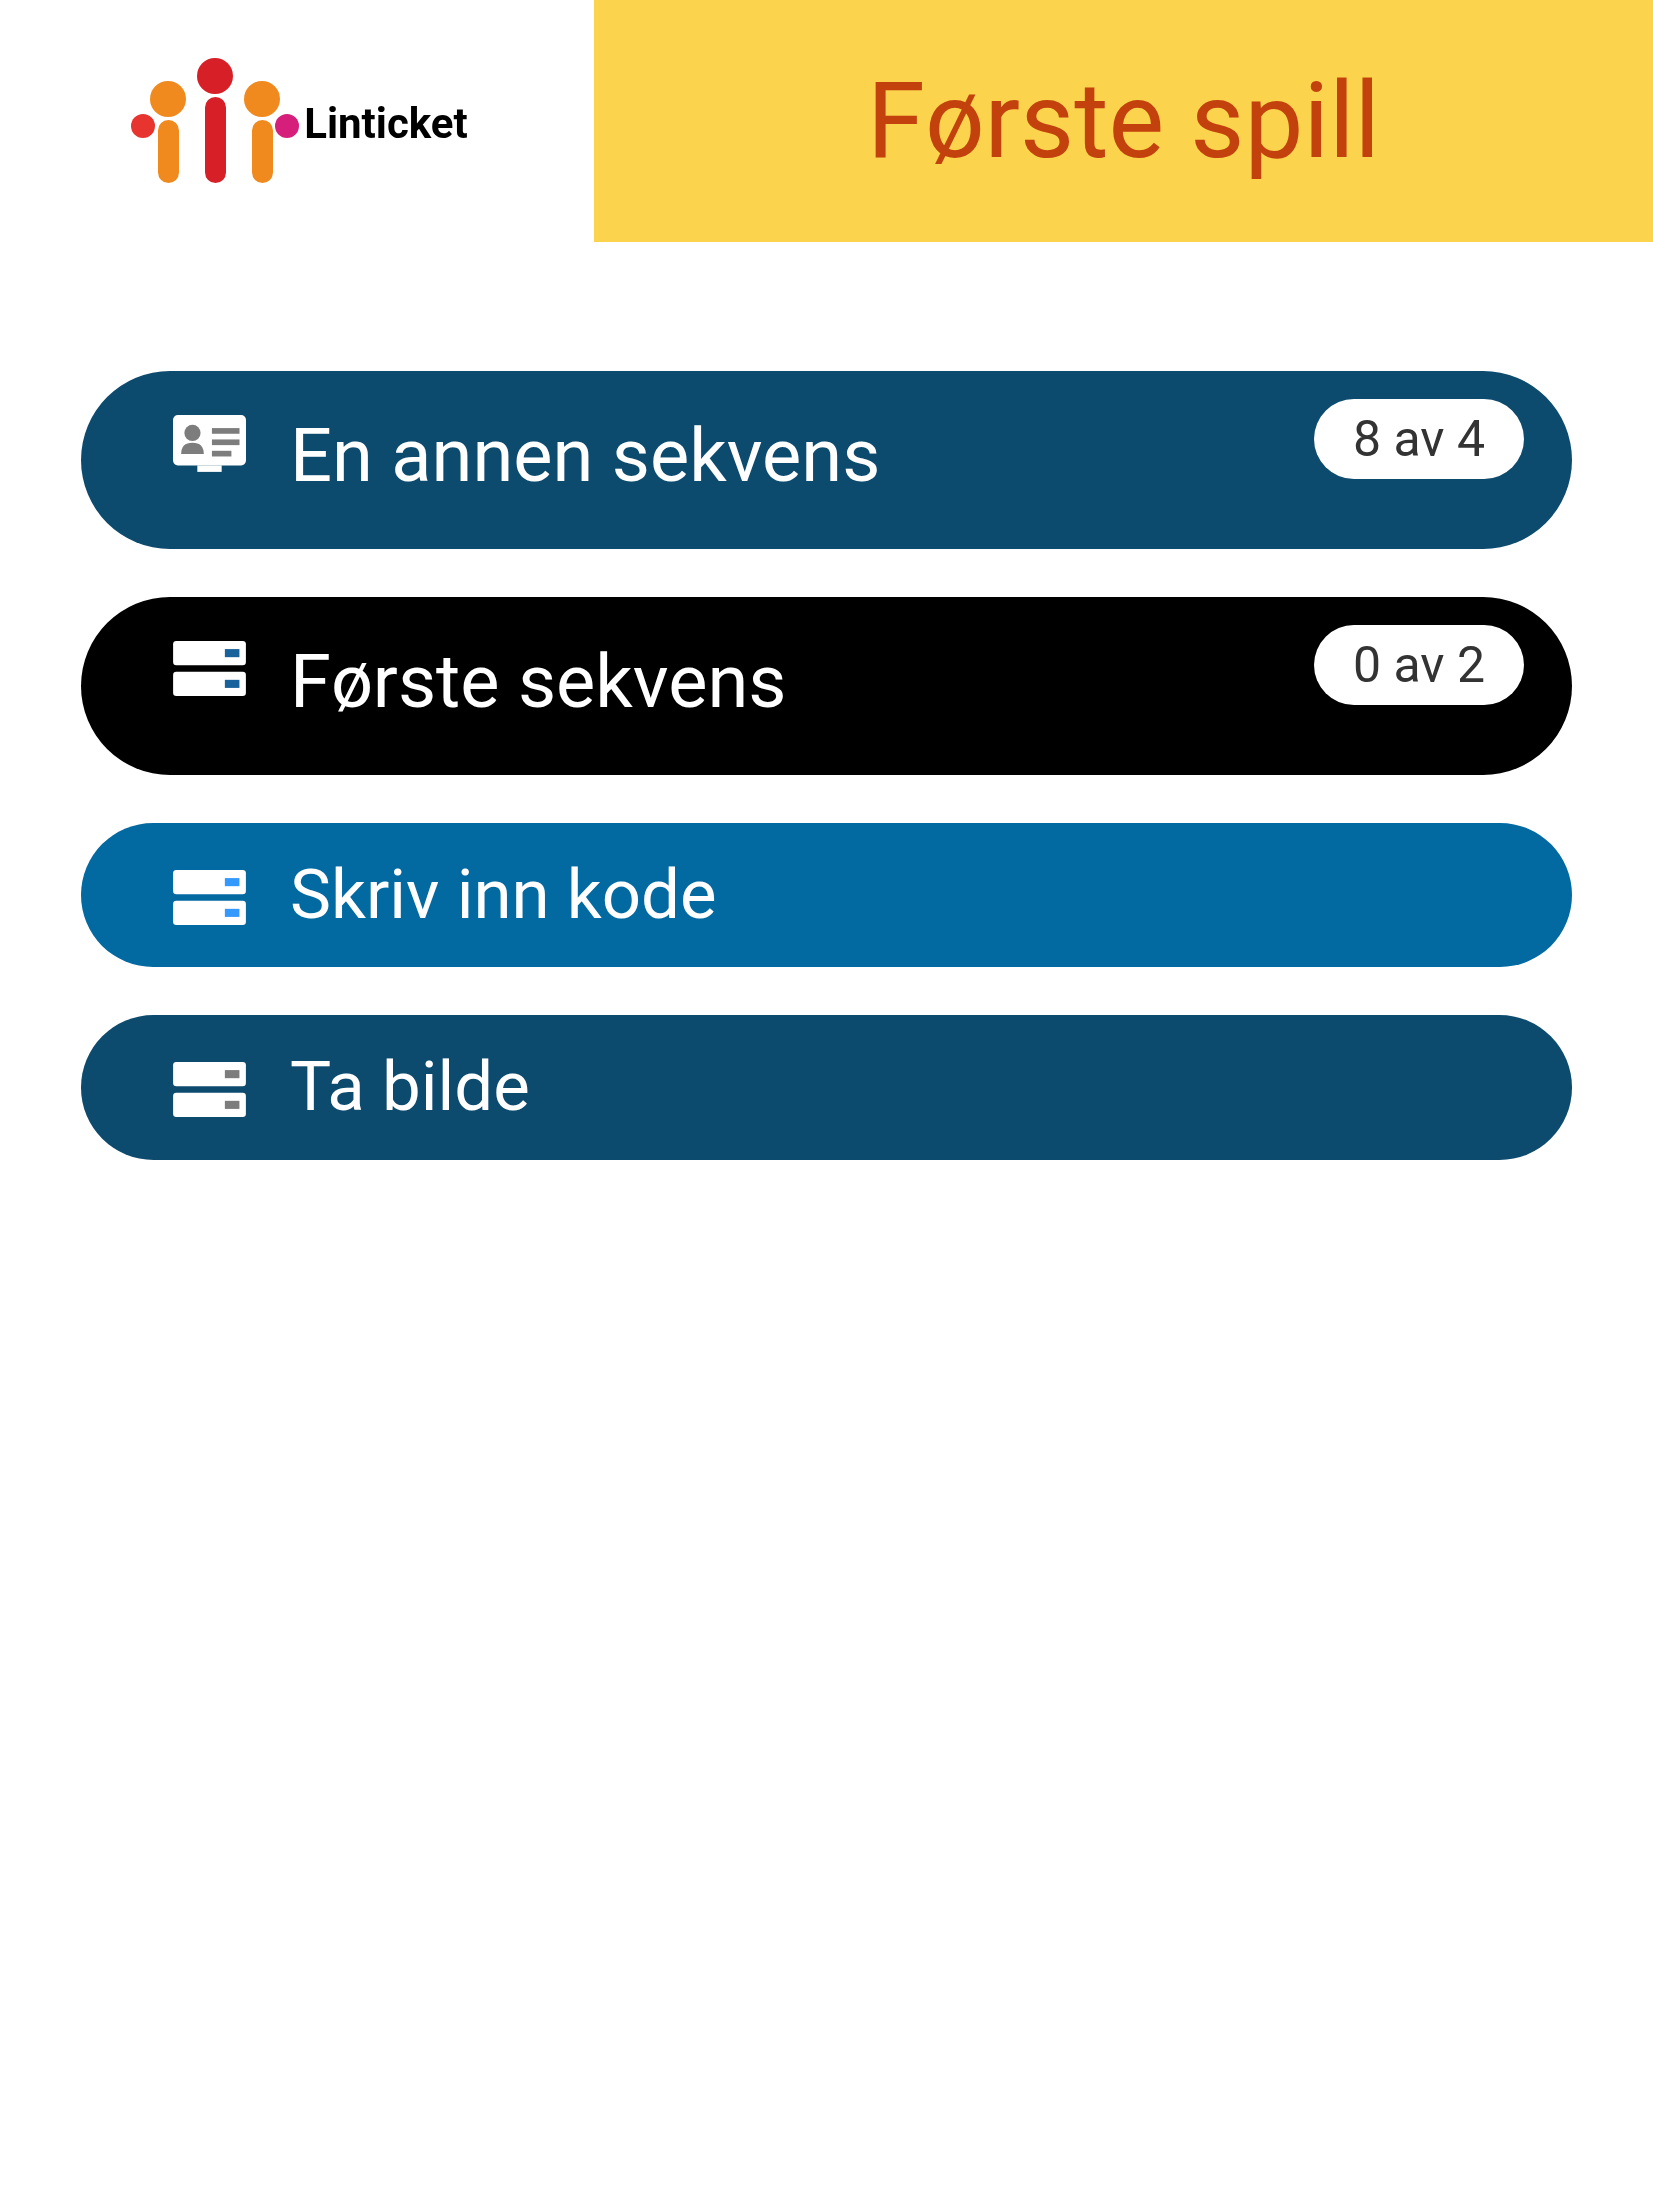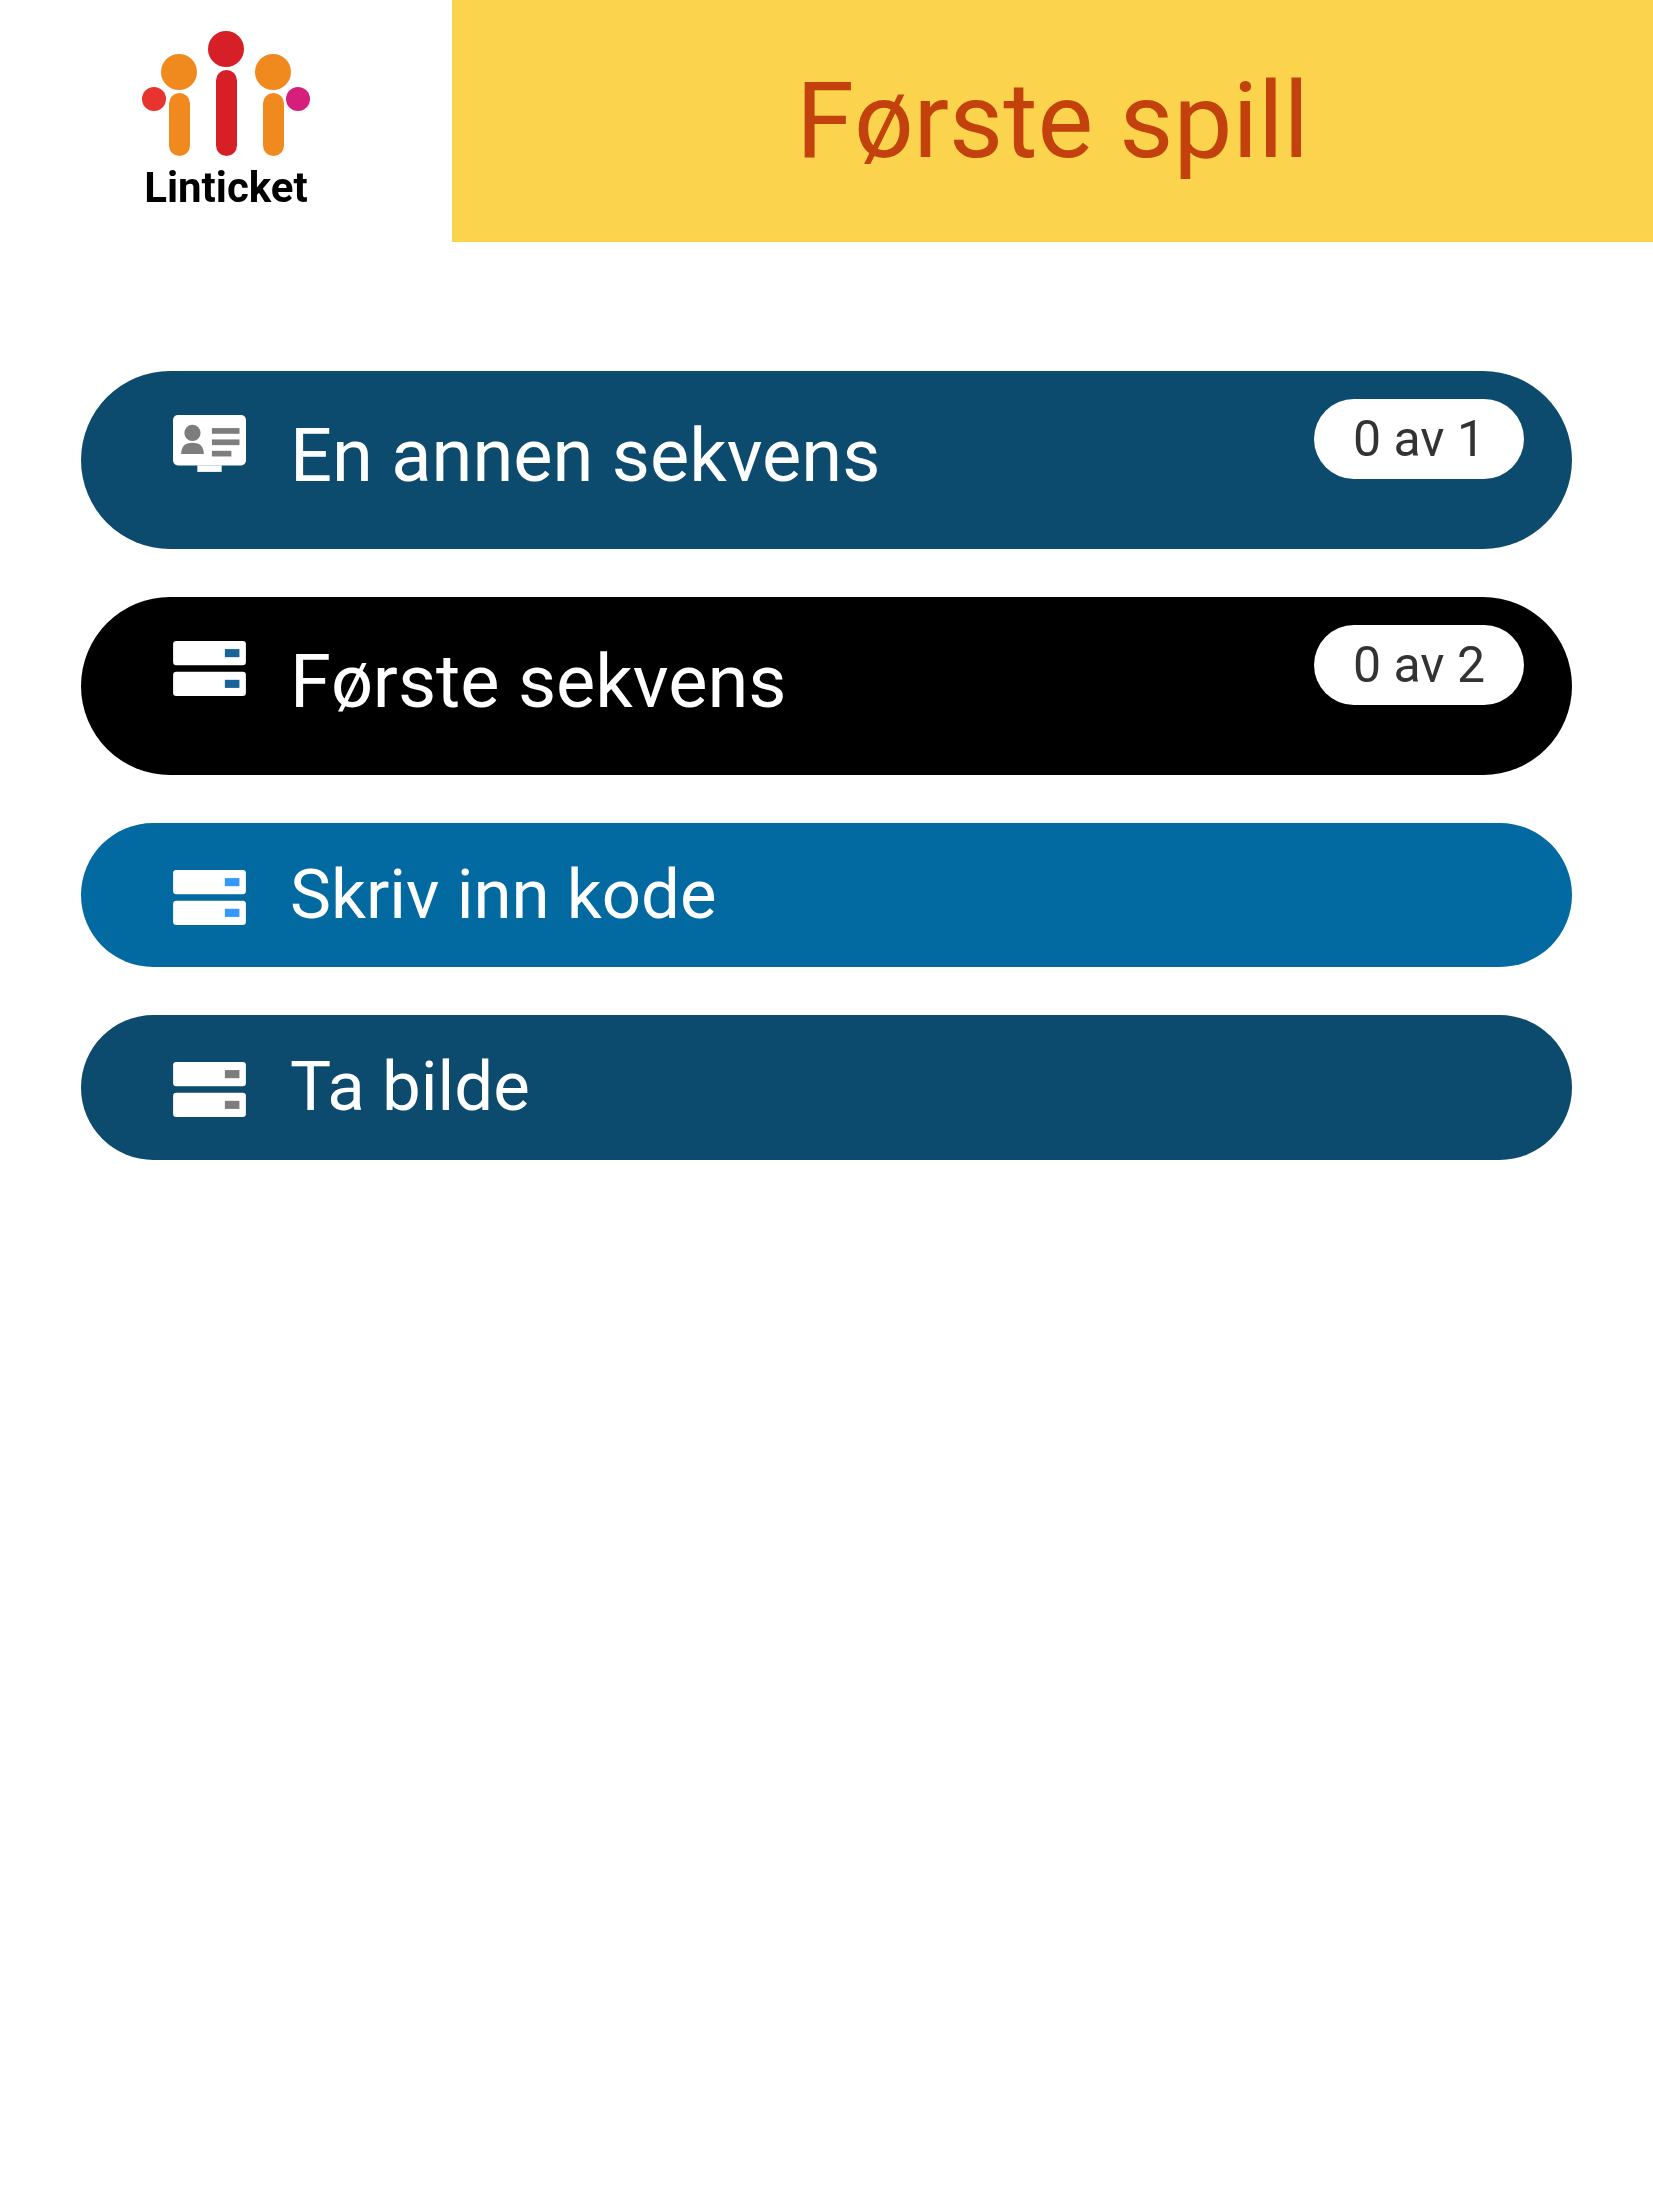--- a/index.html
+++ b/index.html
@@ -7,24 +7,24 @@
     font-family: -apple-system, BlinkMacSystemFont, "Segoe UI", Roboto, Helvetica, Arial, sans-serif;
     background: #fff;
     width: 1653px;
     height: 2205px;
   }
   .header {
     display: flex;
     height: 242px;
   }
   .logo-box {
-    width: 452px;
+    width: 594px;
     background: #fff;
     display: flex;
-    flex-direction: column;
+    flex-direction: row;
     align-items: center;
     justify-content: center;
     padding: 28px;
   }
   .logo-dots {
     width: 178px;
     height: 129px;
     position: relative;
   }
   .dot { position: absolute; border-radius: 50%; }
@@ -126,21 +126,21 @@
           <circle cx="24" cy="22" r="10" fill="#7d7d7d"></circle>
           <path d="M10 48 Q10 34 24 34 Q38 34 38 48 Z" fill="#7d7d7d"></path>
           <rect x="48" y="16" width="34" height="7" fill="#7d7d7d"></rect>
           <rect x="48" y="30" width="34" height="7" fill="#7d7d7d"></rect>
           <rect x="48" y="44" width="24" height="7" fill="#7d7d7d"></rect>
         </svg>
       </span>
     </div>
     <div class="label-col">En annen sekvens</div>
     <div class="badge-col">
-      <span class="badge">0 av 1</span>
+      <span class="badge">8 av 4</span>
     </div>
   </div>
 
   <div class="pill large darkblue">
     <div class="icon-col">
       <span>
         <svg width="73" height="55" viewBox="0 0 90 68" fill="#fff">
           <rect x="0" y="0" width="90" height="30" rx="4"></rect>
           <rect x="0" y="38" width="90" height="30" rx="4"></rect>
           <rect x="64" y="10" width="18" height="10" fill="#18629b"></rect>

